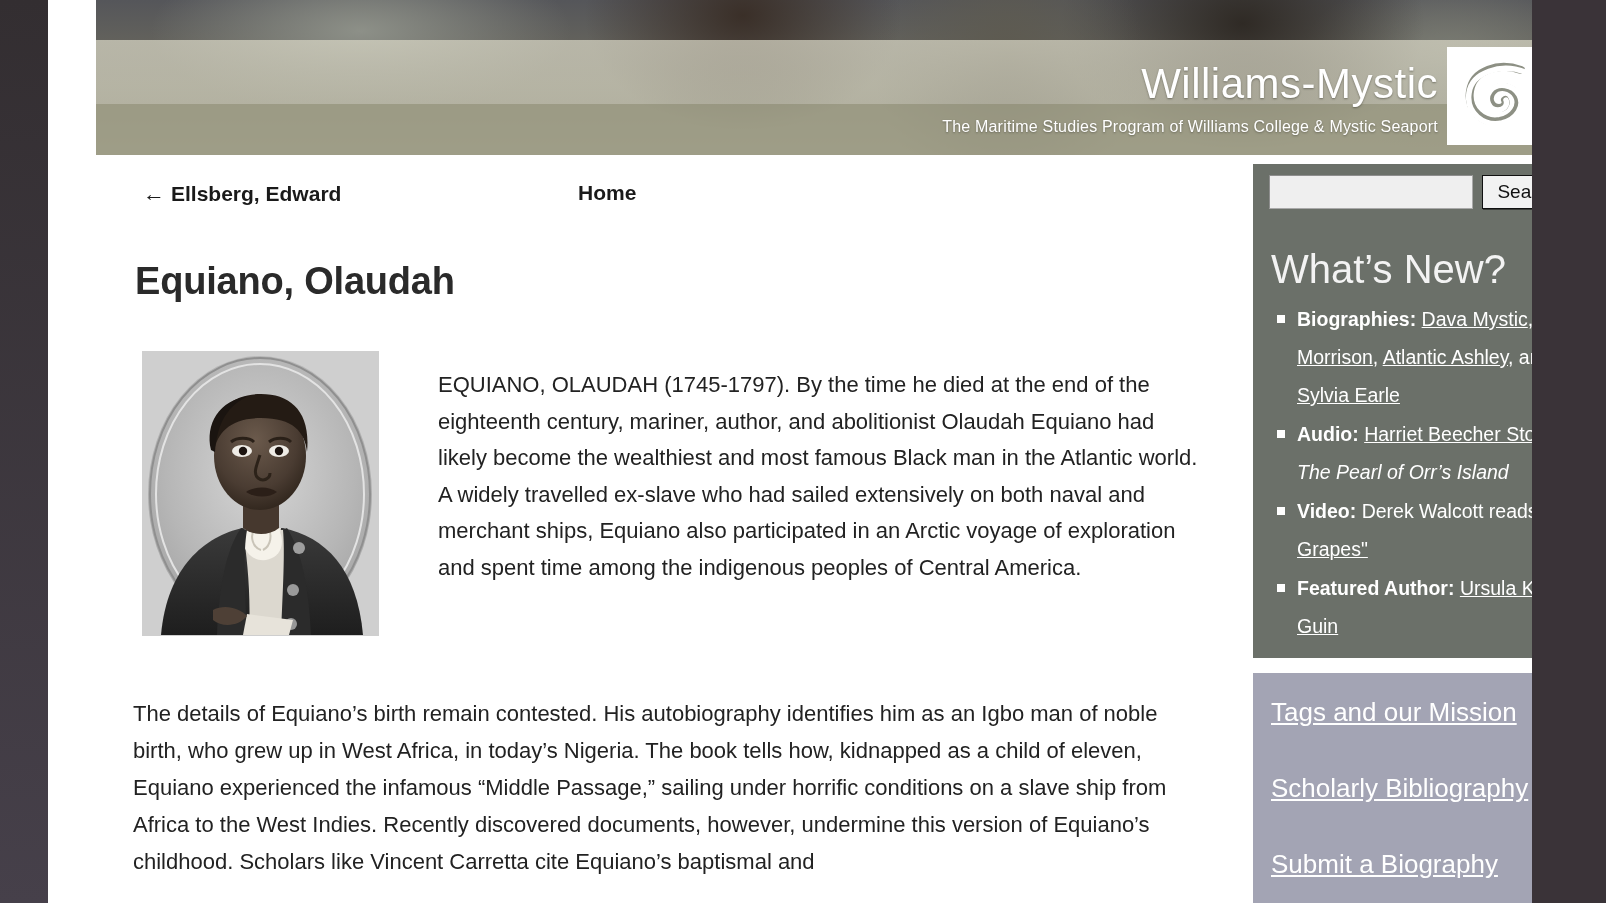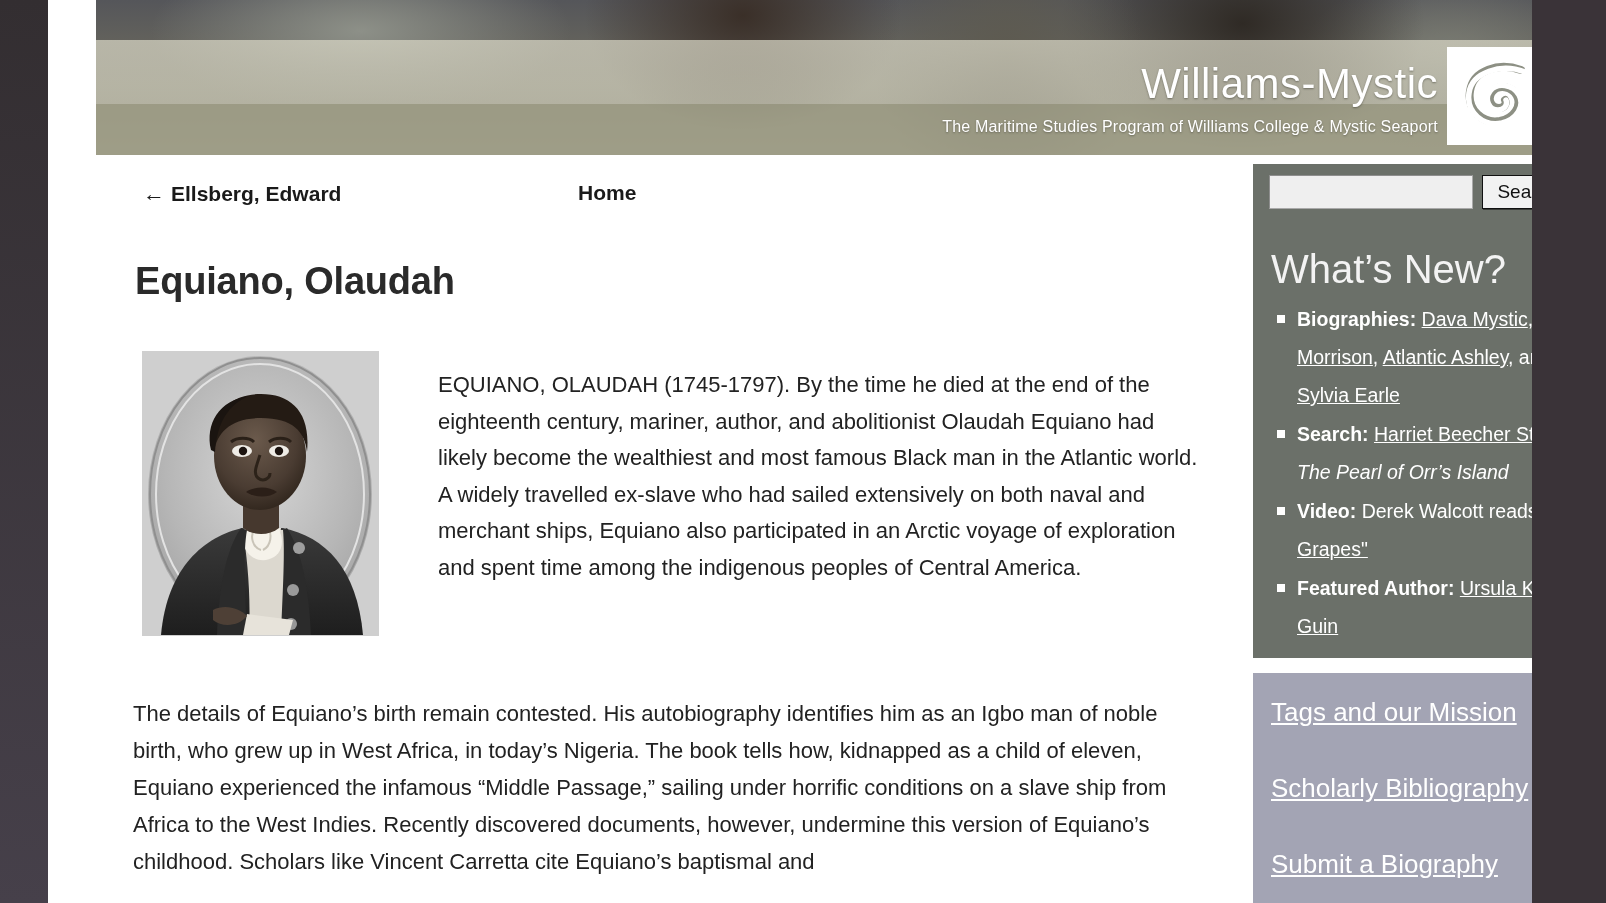--- a/index.html
+++ b/index.html
@@ -395,21 +395,21 @@
             <input id="search-input" type="text" placeholder="" style="">
             <button id="search-button">Search</button>
           </div>
 
           <div id="news-heading">What’s New?</div>
 
           <ul id="news-list">
             <li><b>Biographies:</b>
               <a href="#">Dava Mystic</a><span>, </span><a href="#">Toni Morrison</a><span>, </span><a href="#">Atlantic Ashley</a><span>, and </span><a href="#">Sylvia Earle</a></li>
 
-            <li><b>Search:</b>
+            <li><b>Audio:</b>
               <a href="#">Harriet Beecher Stowe's</a>
               <i>The Pearl of Orr’s Island</i></li>
 
             <li><b>Video:</b>
               <span>Derek Walcott reads</span>
               <a href="#">"Sea Grapes"</a></li>
 
             <li><b>Featured Author:</b>
               <a href="#">Ursula K. Le Guin</a></li>
           </ul>

